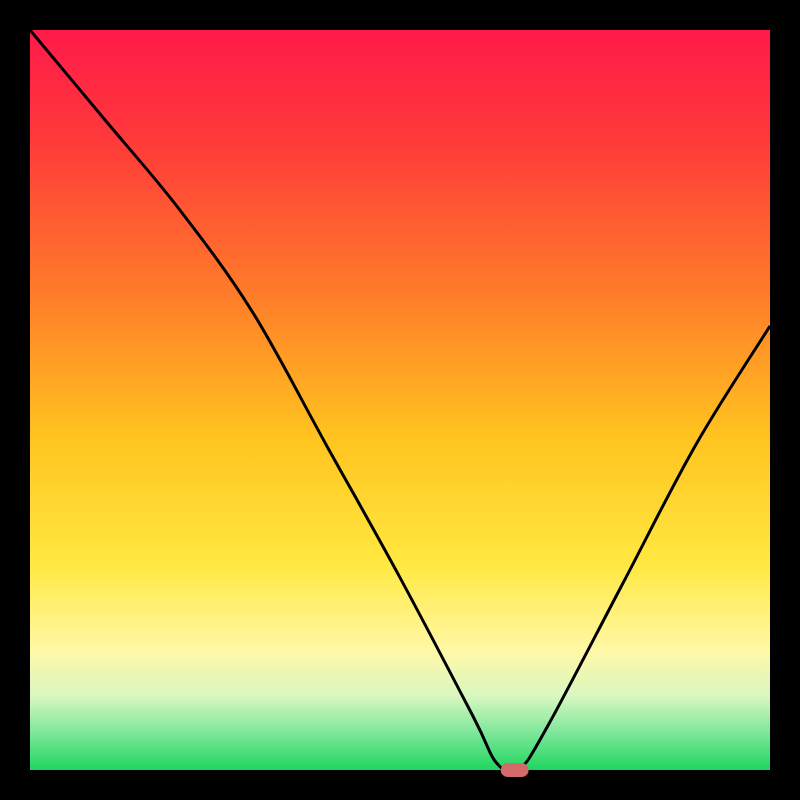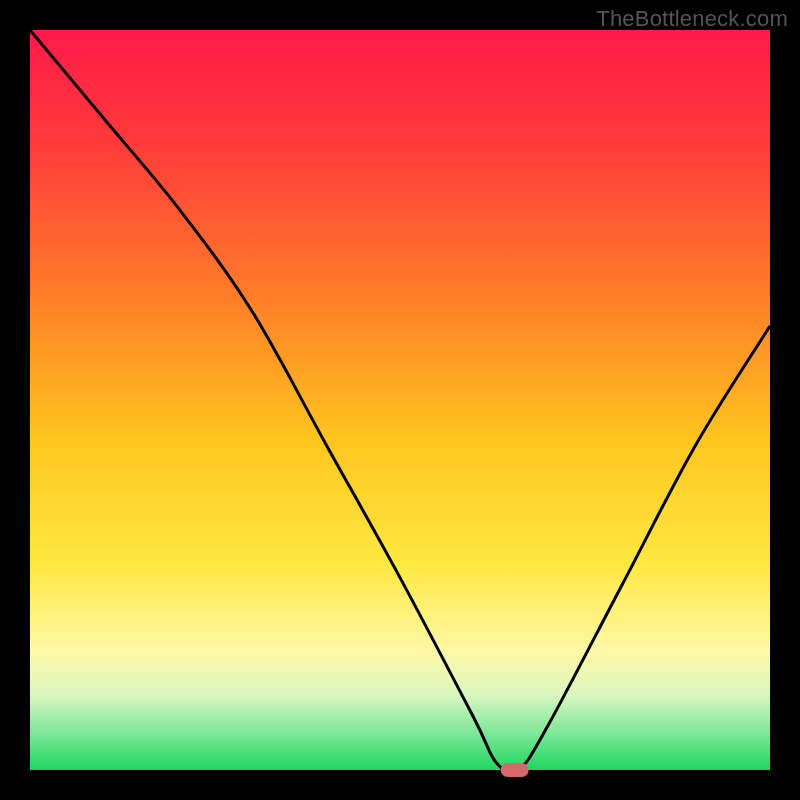--- a/index.html
+++ b/index.html
@@ -28,21 +28,20 @@
   }
   svg {
     display: block;
   }
 </style>
 </head>
 <body>
 
 <div class="container">
 
-  <div class="watermark">TheBottleneck.com</div>
 
   <svg id="chart-svg" width="800" height="800">
     <defs>
       <linearGradient id="bg-grad" x1="0" y1="0" x2="0" y2="1">
           <stop offset="0%" stop-color="#ff1a4a"></stop>
           <stop offset="15%" stop-color="#ff3a3a"></stop>
           <stop offset="35%" stop-color="#ff7a2a"></stop>
           <stop offset="55.00000000000001%" stop-color="#ffc41f"></stop>
           <stop offset="72%" stop-color="#ffe840"></stop>
           <stop offset="84%" stop-color="#fff8a8"></stop>

